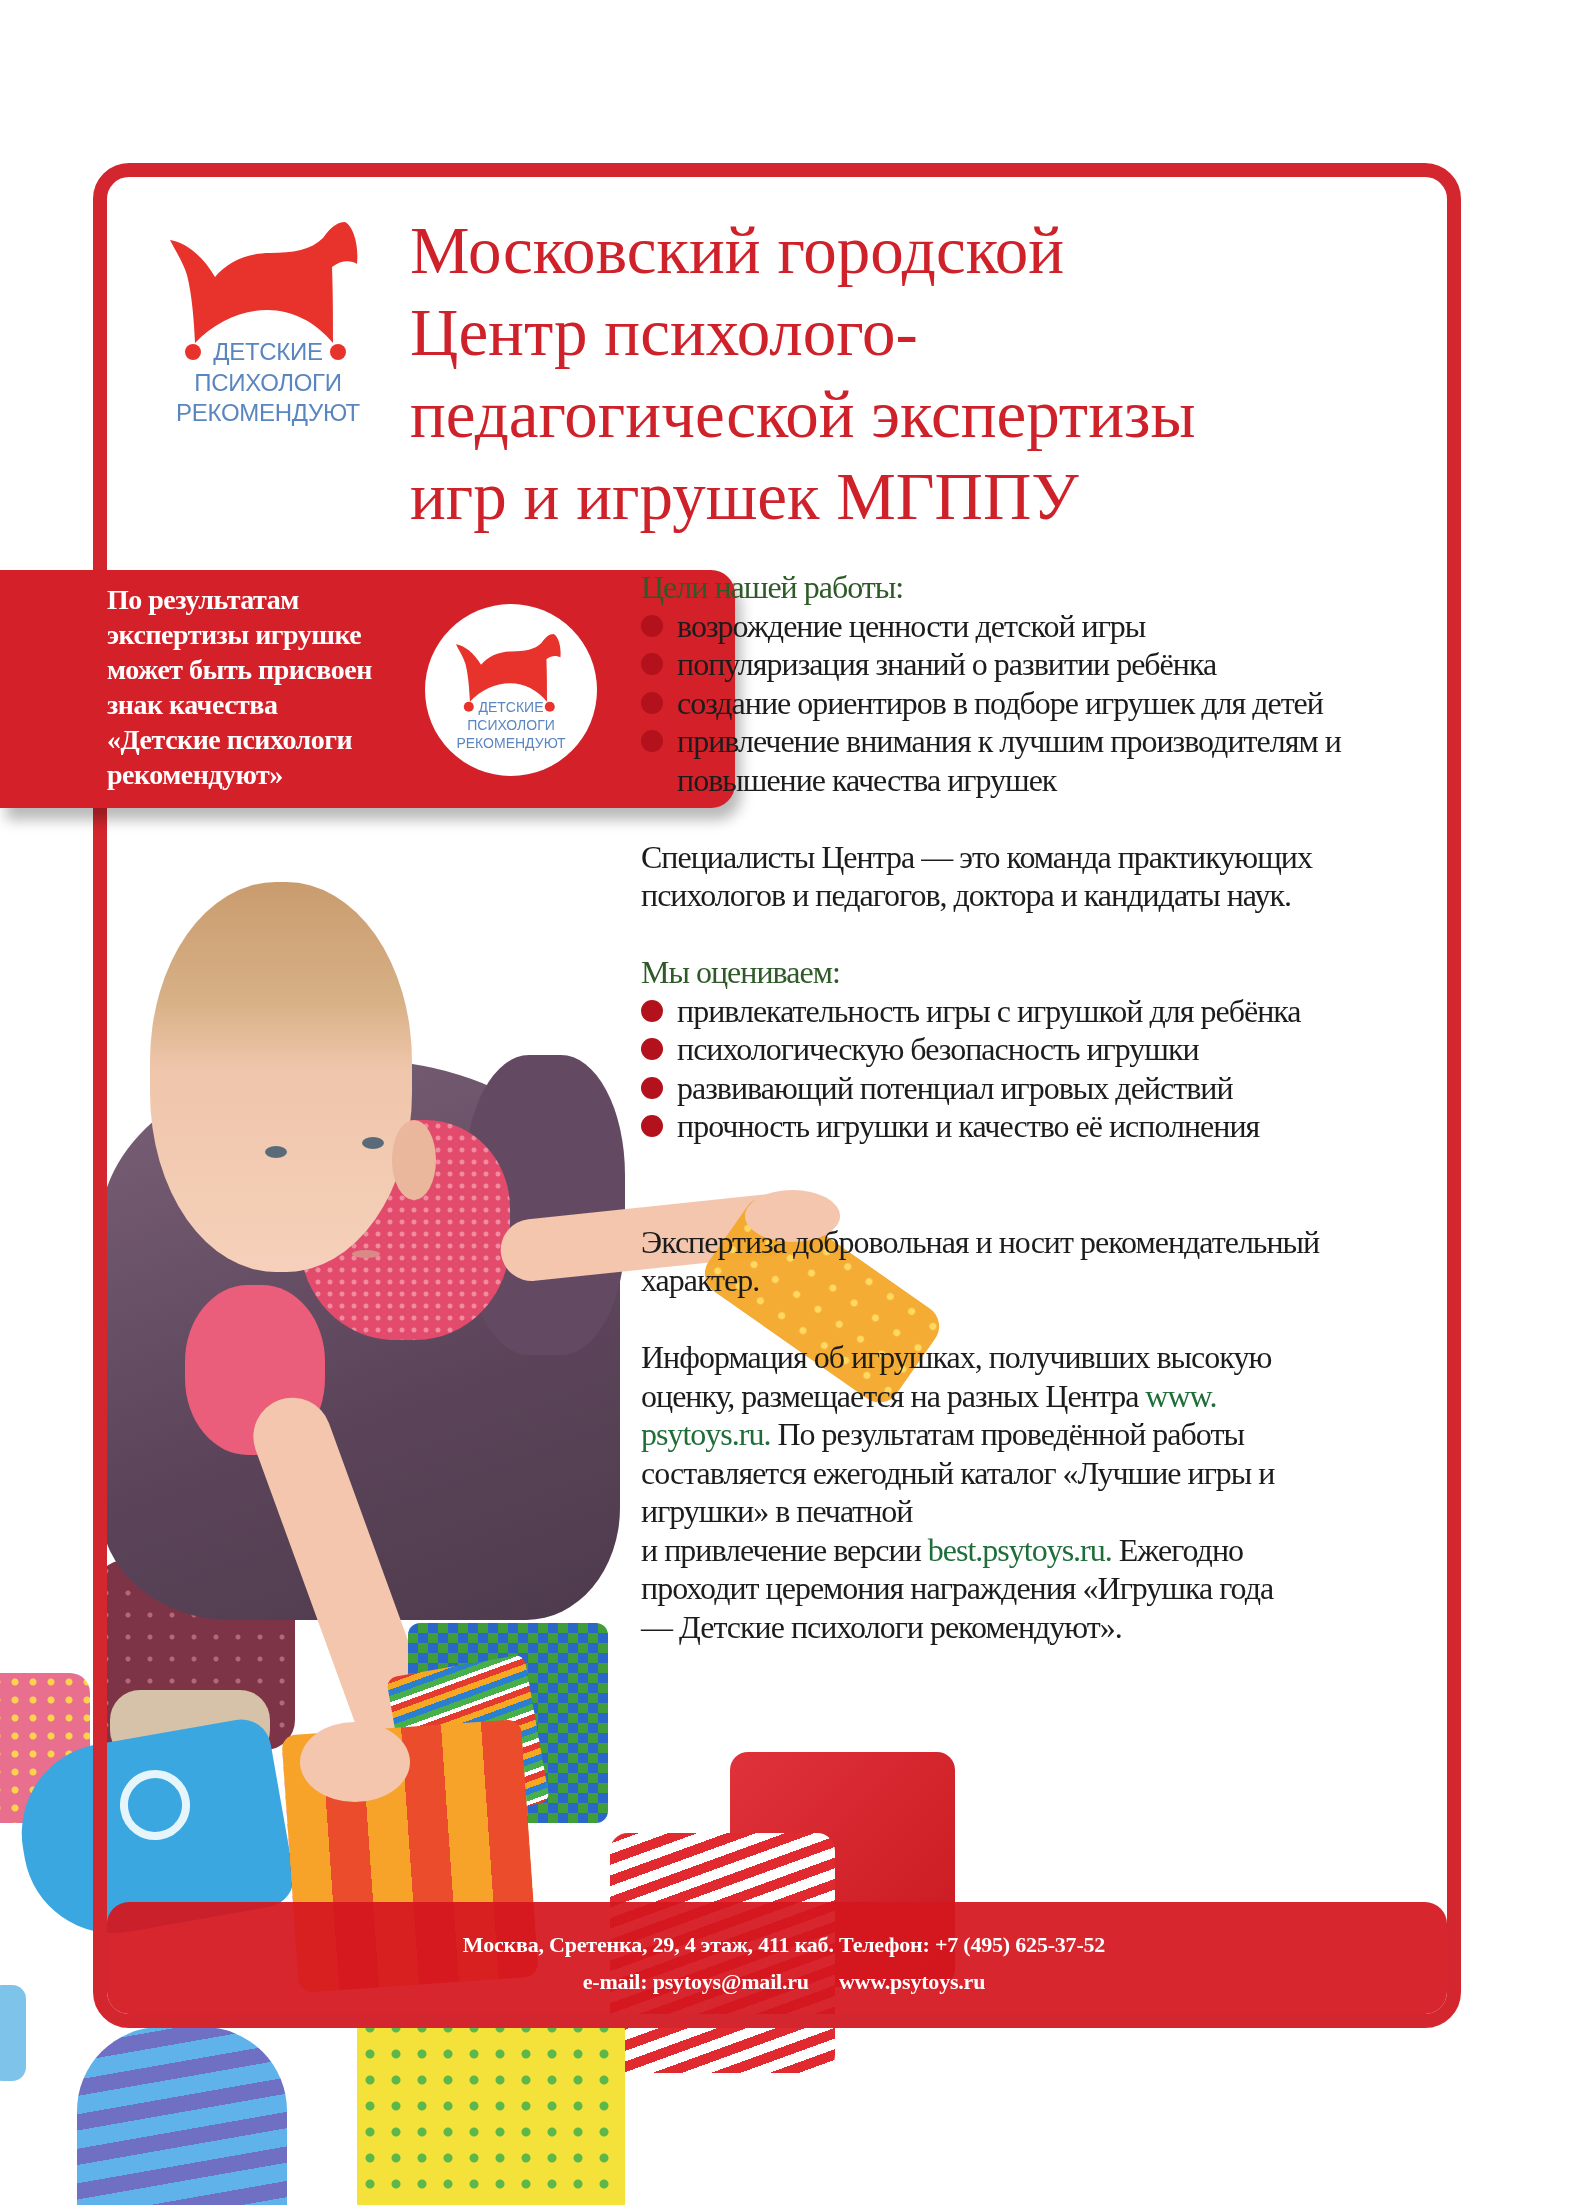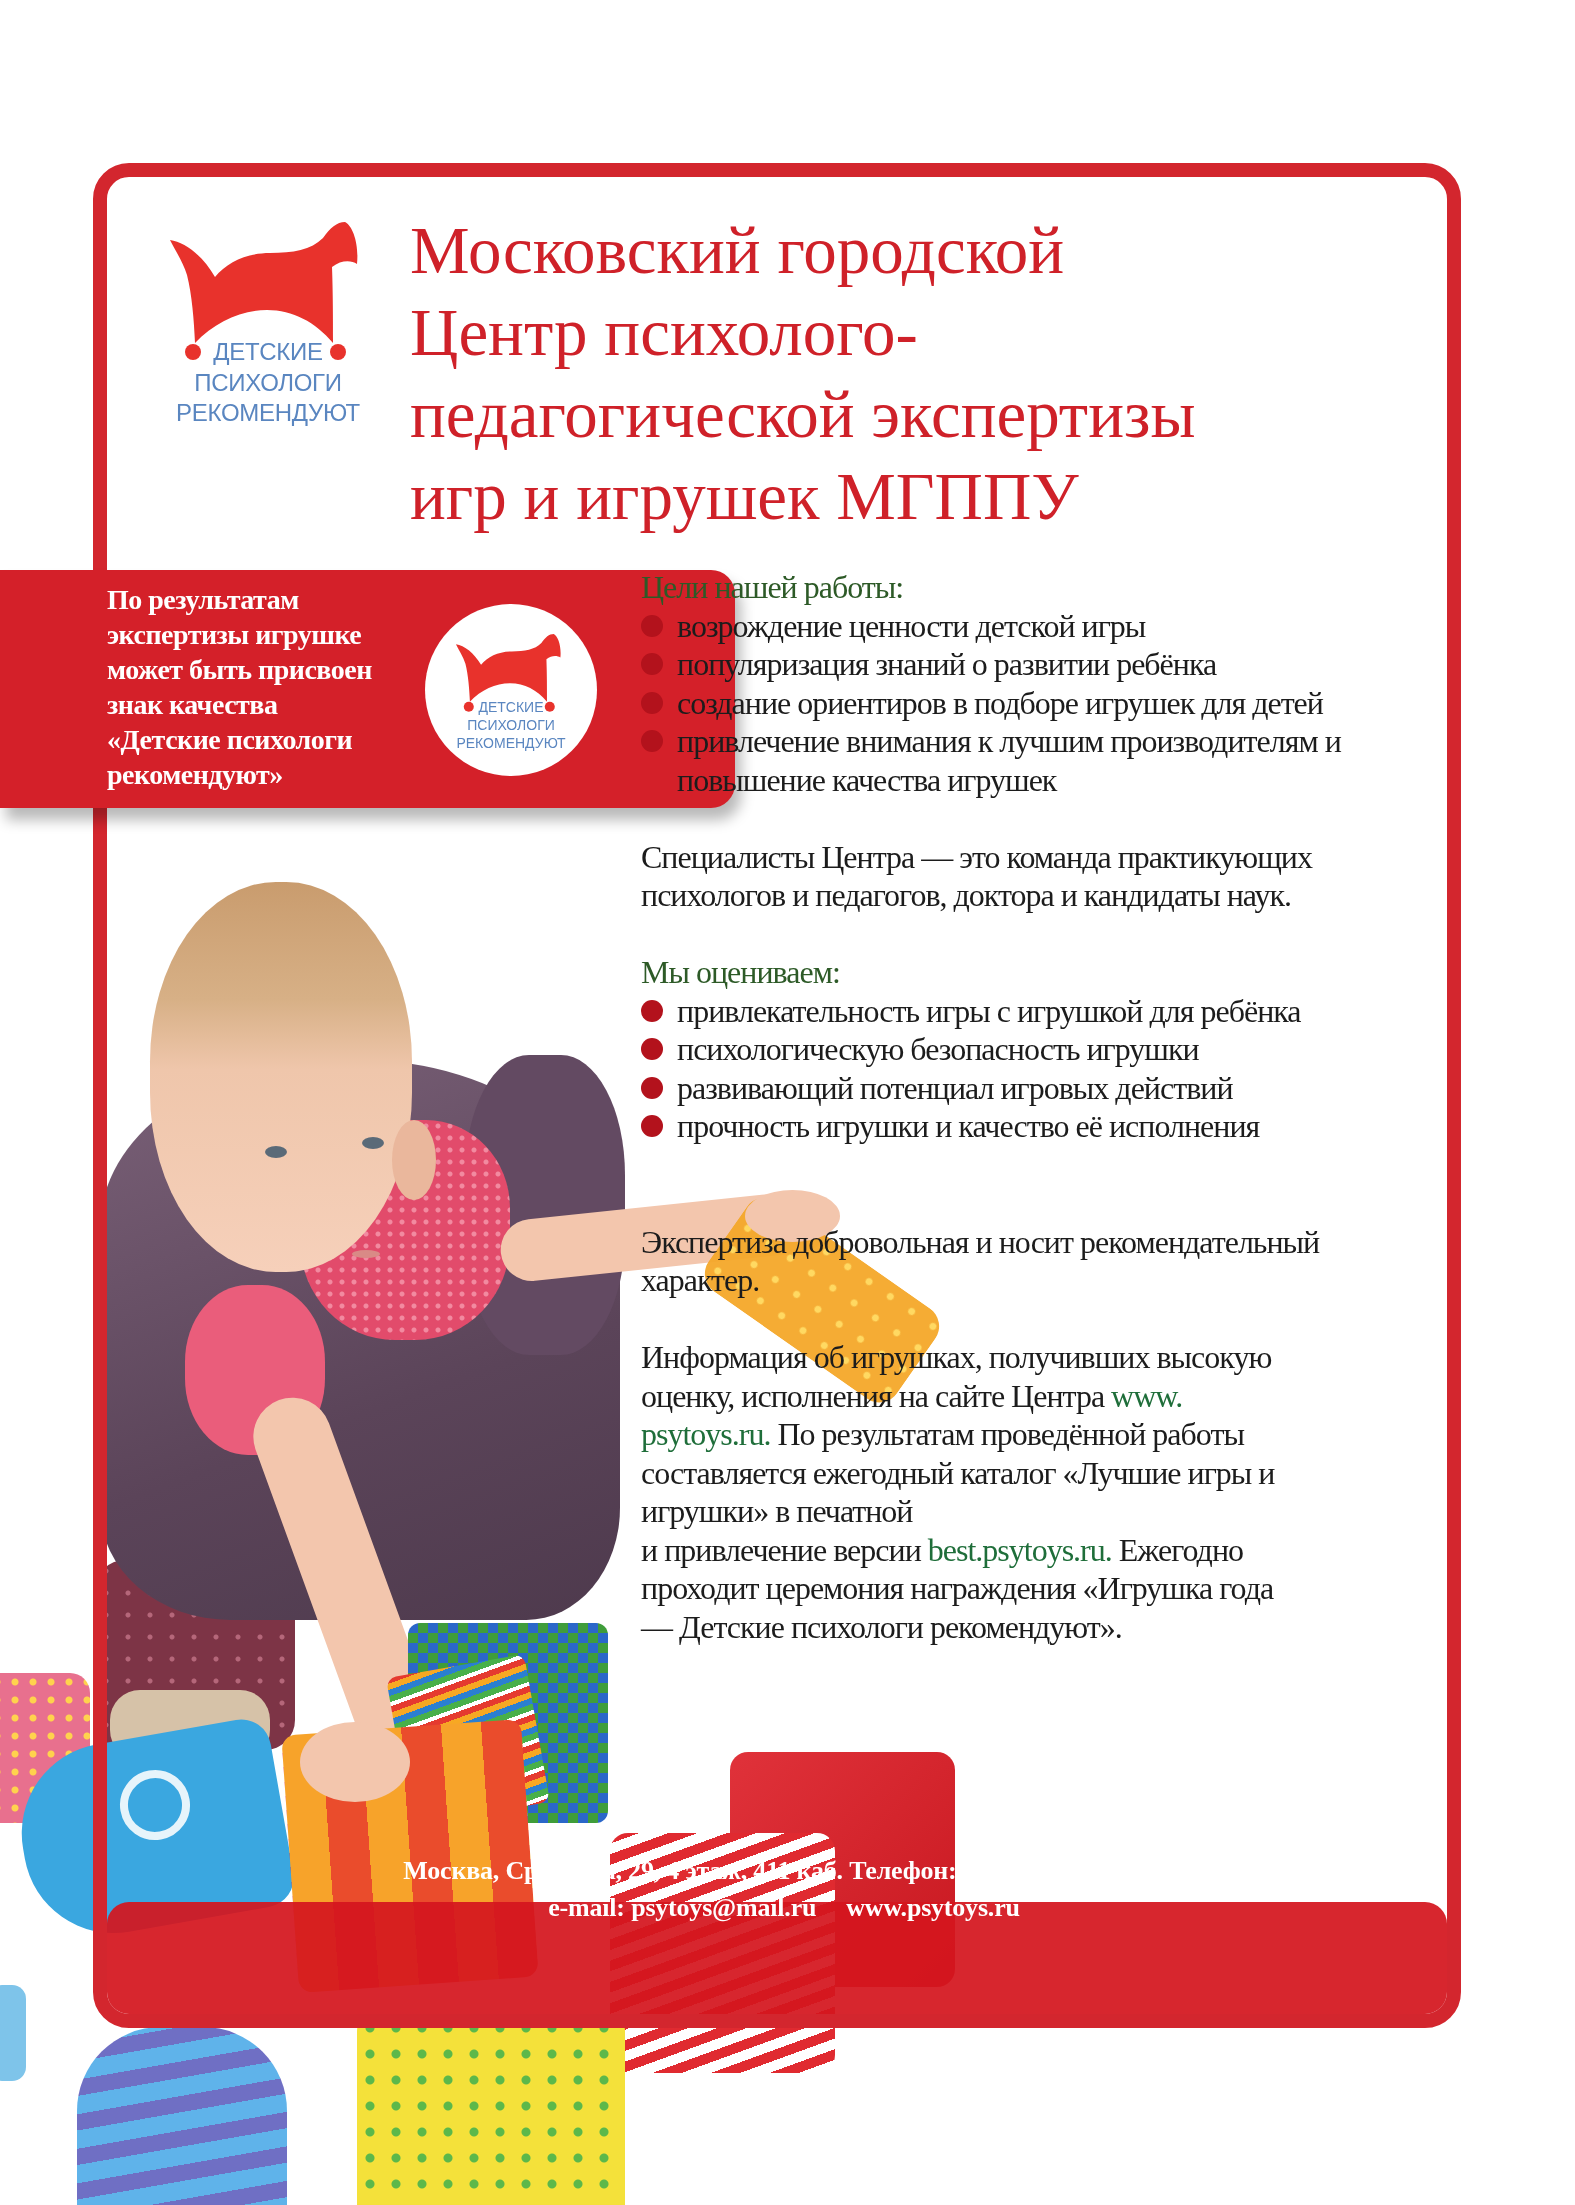--- a/index.html
+++ b/index.html
@@ -83,22 +83,22 @@
   .col{position:absolute;left:641px;top:568px;z-index:5;color:var(--text);font-weight:normal;font-size:32px;line-height:38.5px;letter-spacing:-1px;}
   .line{position:relative;white-space:nowrap;height:38.5px;}
   .line.blank{height:38.5px;}
   .line.heading{color:var(--heading-green);}
   .line.bul,.line.ind{padding-left:36px;}
   .dot{position:absolute;left:0;top:8px;width:22px;height:22px;border-radius:50%;background:var(--bullet-red);}
   .link{color:var(--link-green);text-decoration:none;}
 
   
   .footer-band{position:absolute;left:107px;top:1902px;width:1340px;height:112px;background:var(--footer-red);border-radius:22px;z-index:3;}
-  .footer-text{position:absolute;left:107px;top:1852px;width:1340px;padding-left:14px;text-align:center;z-index:5;
-    color:#fff;font-weight:bold;font-size:26px;line-height:37px;letter-spacing:-0.2px;}
+  .footer-text{position:absolute;left:107px;top:1926px;width:1340px;padding-left:14px;text-align:center;z-index:5;
+    color:#fff;font-weight:bold;font-size:22px;line-height:37px;letter-spacing:-0.2px;}
   .footer-text div{white-space:nowrap;}
   .footer-text a{color:#fff;text-decoration:none;}
   .gap{display:inline-block;width:30px;}
 </style>
 </head>
 <body>
 
 <div class="photo">
   <div class="ph-legs"></div>
   <div class="ph-shoe"></div>
@@ -194,21 +194,21 @@
 
   <div class="line blank"></div>
   <div class="line blank"></div>
 
   <div class="line">Экспертиза добровольная и носит рекомендательный</div>
   <div class="line">характер.</div>
 
   <div class="line blank"></div>
 
   <div class="line">Информация об игрушках, получивших высокую</div>
-  <div class="line"><span>оценку, исполнения на сайте Центра</span> <a class="link">www.</a></div>
+  <div class="line"><span>оценку, размещается на разных Центра</span> <a class="link">www.</a></div>
   <div class="line"><a class="link">psytoys.ru.</a> <span>По результатам проведённой работы</span></div>
   <div class="line">составляется ежегодный каталог «Лучшие игры и</div>
   <div class="line">игрушки» в печатной</div>
   <div class="line"><span>и привлечение версии</span> <a class="link">best.psytoys.ru.</a> <span>Ежегодно</span></div>
   <div class="line">проходит церемония награждения «Игрушка года</div>
   <div class="line">— Детские психологи рекомендуют».</div>
 </div>
 
 <div class="footer-band"></div>
 <div class="footer-text">

